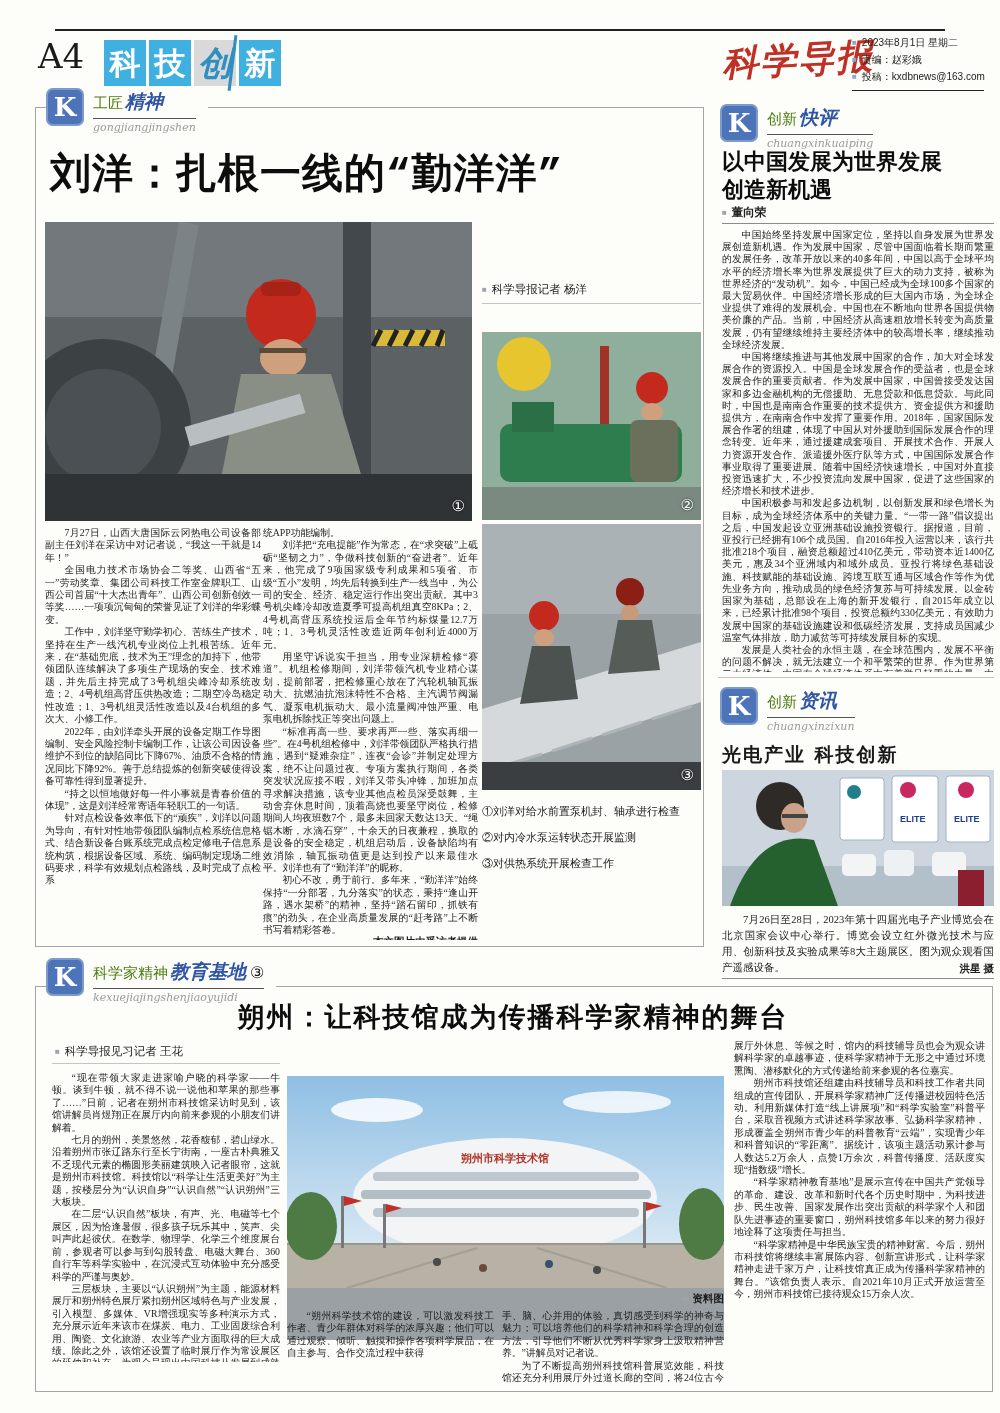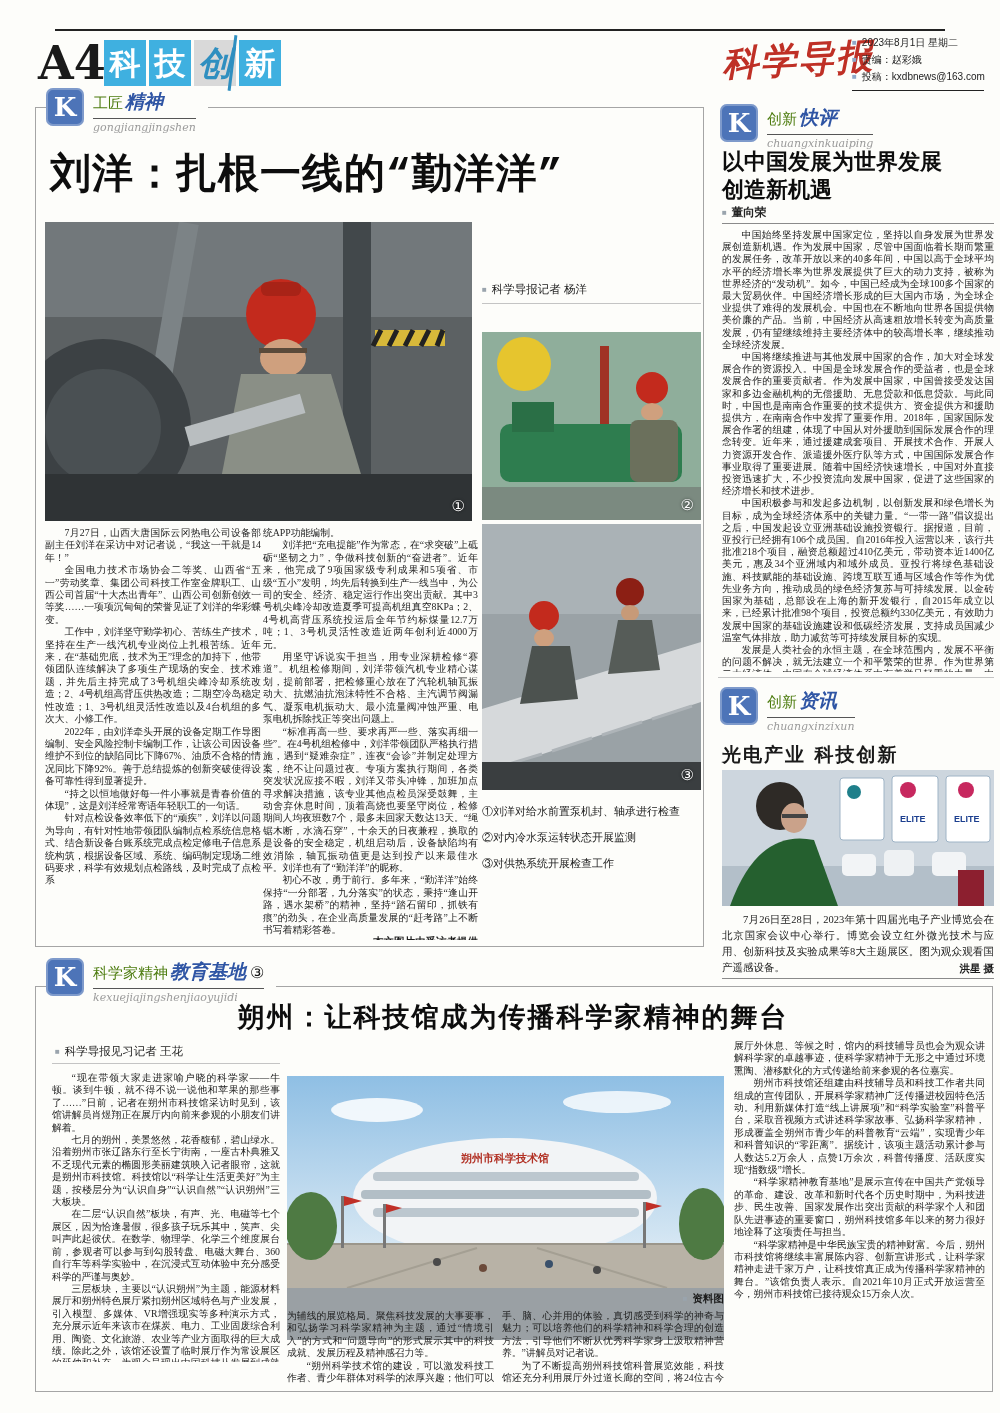--- a/index.html
+++ b/index.html
@@ -2,21 +2,21 @@
 <html><head>
 <meta charset="utf-8">
 <style>
   html,body{margin:0;padding:0;background:#e8e8e8;}
   #page{position:relative;width:1000px;height:1413px;margin:0 auto;background:#fdfdfa;
         font-family:"Liberation Sans",sans-serif;color:#1a1a1a;overflow:hidden;}
   .abs{position:absolute;}
   .rule{position:absolute;background:#c4c4c4;height:1px;}
   .rule.dark{background:#222;}
   
-  .page-num{font-family:"DejaVu Serif",serif;font-weight:bold;font-size:46px;}
+  .page-num{font-family:"DejaVu Serif",serif;font-weight:normal;font-size:34px;}
   .tiles{display:flex;gap:3px;}
   .tile{width:42px;height:46px;background:#3fb0e0;color:#fff;text-align:center;
         font-family:"DejaVu Sans",sans-serif;font-weight:bold;font-size:31px;line-height:46px;}
   .tile.script{background:#d9d9d9;color:#2f8fc0;font-family:"DejaVu Serif",serif;
         font-style:italic;font-size:34px;position:relative;}
   .tile.script::after{content:"";position:absolute;right:2px;top:-5px;width:3px;height:56px;
         background:#2f8fc0;transform:rotate(7deg);}
   .masthead{font-family:"DejaVu Serif",serif;font-style:italic;font-weight:bold;font-size:36px;
         color:#bf3026;transform:rotate(-3deg);letter-spacing:2px;white-space:nowrap;}
   .info-block{font-size:10px;line-height:17px;color:#222;white-space:nowrap;}
@@ -297,21 +297,20 @@
         <circle cx="196" cy="192" r="4" fill="#6b4a3a"></circle>
       <circle cx="262" cy="188" r="4" fill="#39506b"></circle>
         <circle cx="310" cy="194" r="4" fill="#4a4a4a"></circle>
     </svg>
   </div>
   <div class="abs" style="left:287px;top:1292px;width:437px;text-align:right;font-size:10.5px;">
     <span class="sq grey">■</span><span style="font-weight:bold;">资料图</span>
   </div>
 
   <div class="abs body-copy" style="left:287px;top:1310px;width:207px;height:74px;">
-    <p class="no-indent">为辅线的展览格局。聚焦科技发展的大事要事，和弘扬学习科学家精神为主题，通过“情境引入”的方式和“问题导向”的形式展示其中的科技成就、发展历程及精神感召力等。</p>
     <div>
         <p>“朔州科学技术馆的建设，可以激发科技工作者、青少年群体对科学的浓厚兴趣；他们可以通过观察、倾听、触摸和操作各项科学展品，在自主参与、合作交流过程中获得</p>
       </div>
   </div>
   <div class="abs body-copy" style="left:502px;top:1310px;width:222px;height:74px;">
     <p class="no-indent">手、脑、心并用的体验，真切感受到科学的神奇与魅力；可以培养他们的科学精神和科学合理的创造方法，引导他们不断从优秀科学家身上汲取精神营养。”讲解员对记者说。</p>
     <div>
         <p>为了不断提高朔州科技馆科普展览效能，科技馆还充分利用展厅外过道长廊的空间，将24位古今中外著名科学家的事迹以海报的形式张贴呈现。不仅如此，即使观众</p>
       </div>
   </div>

